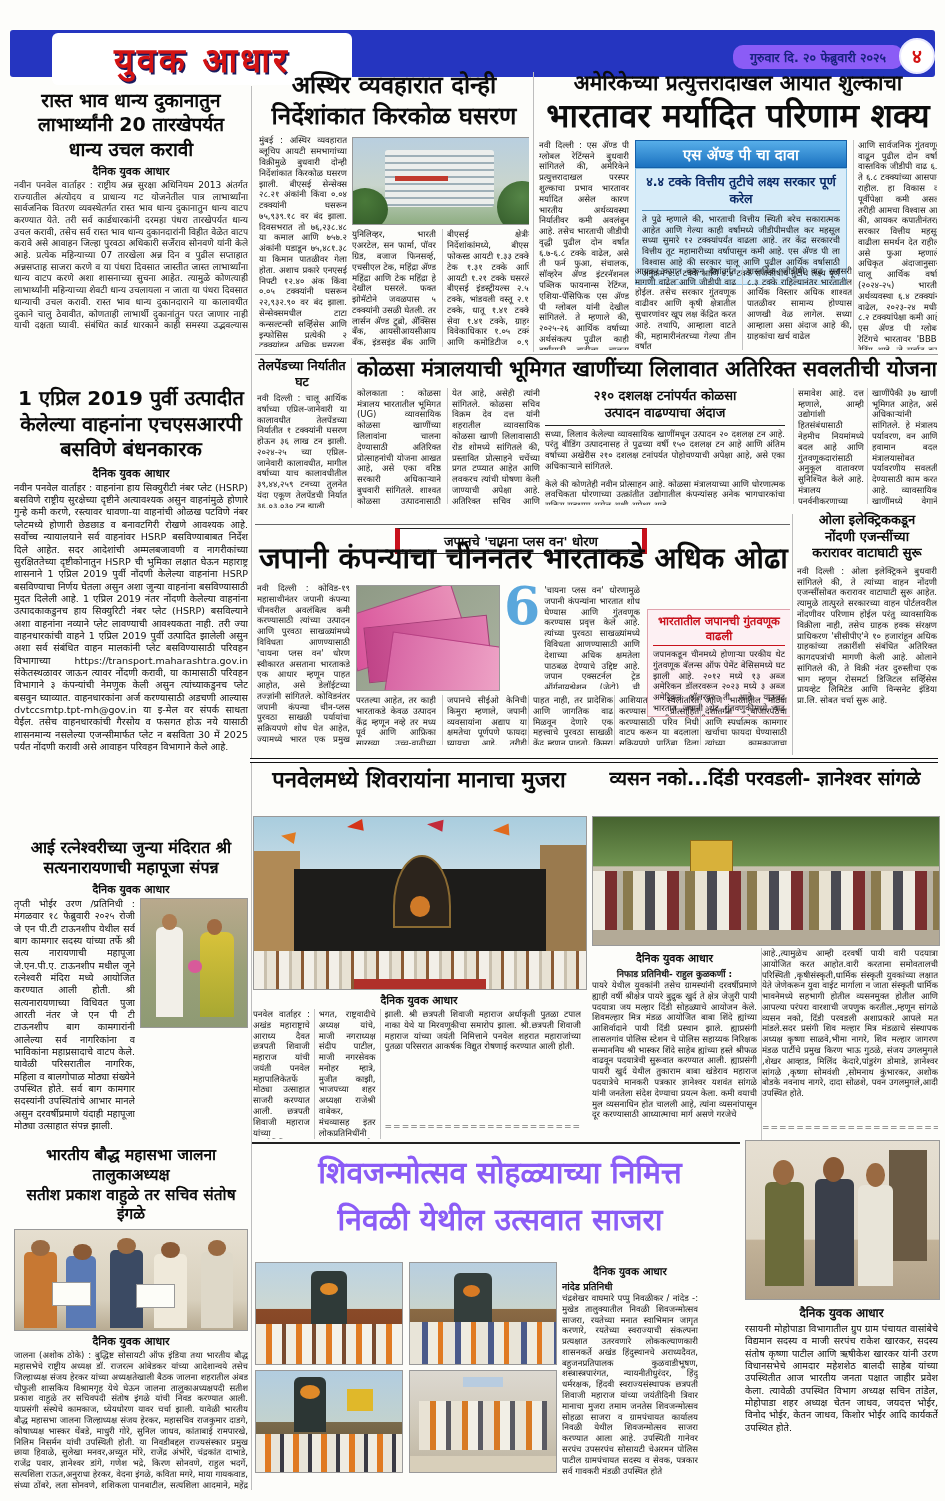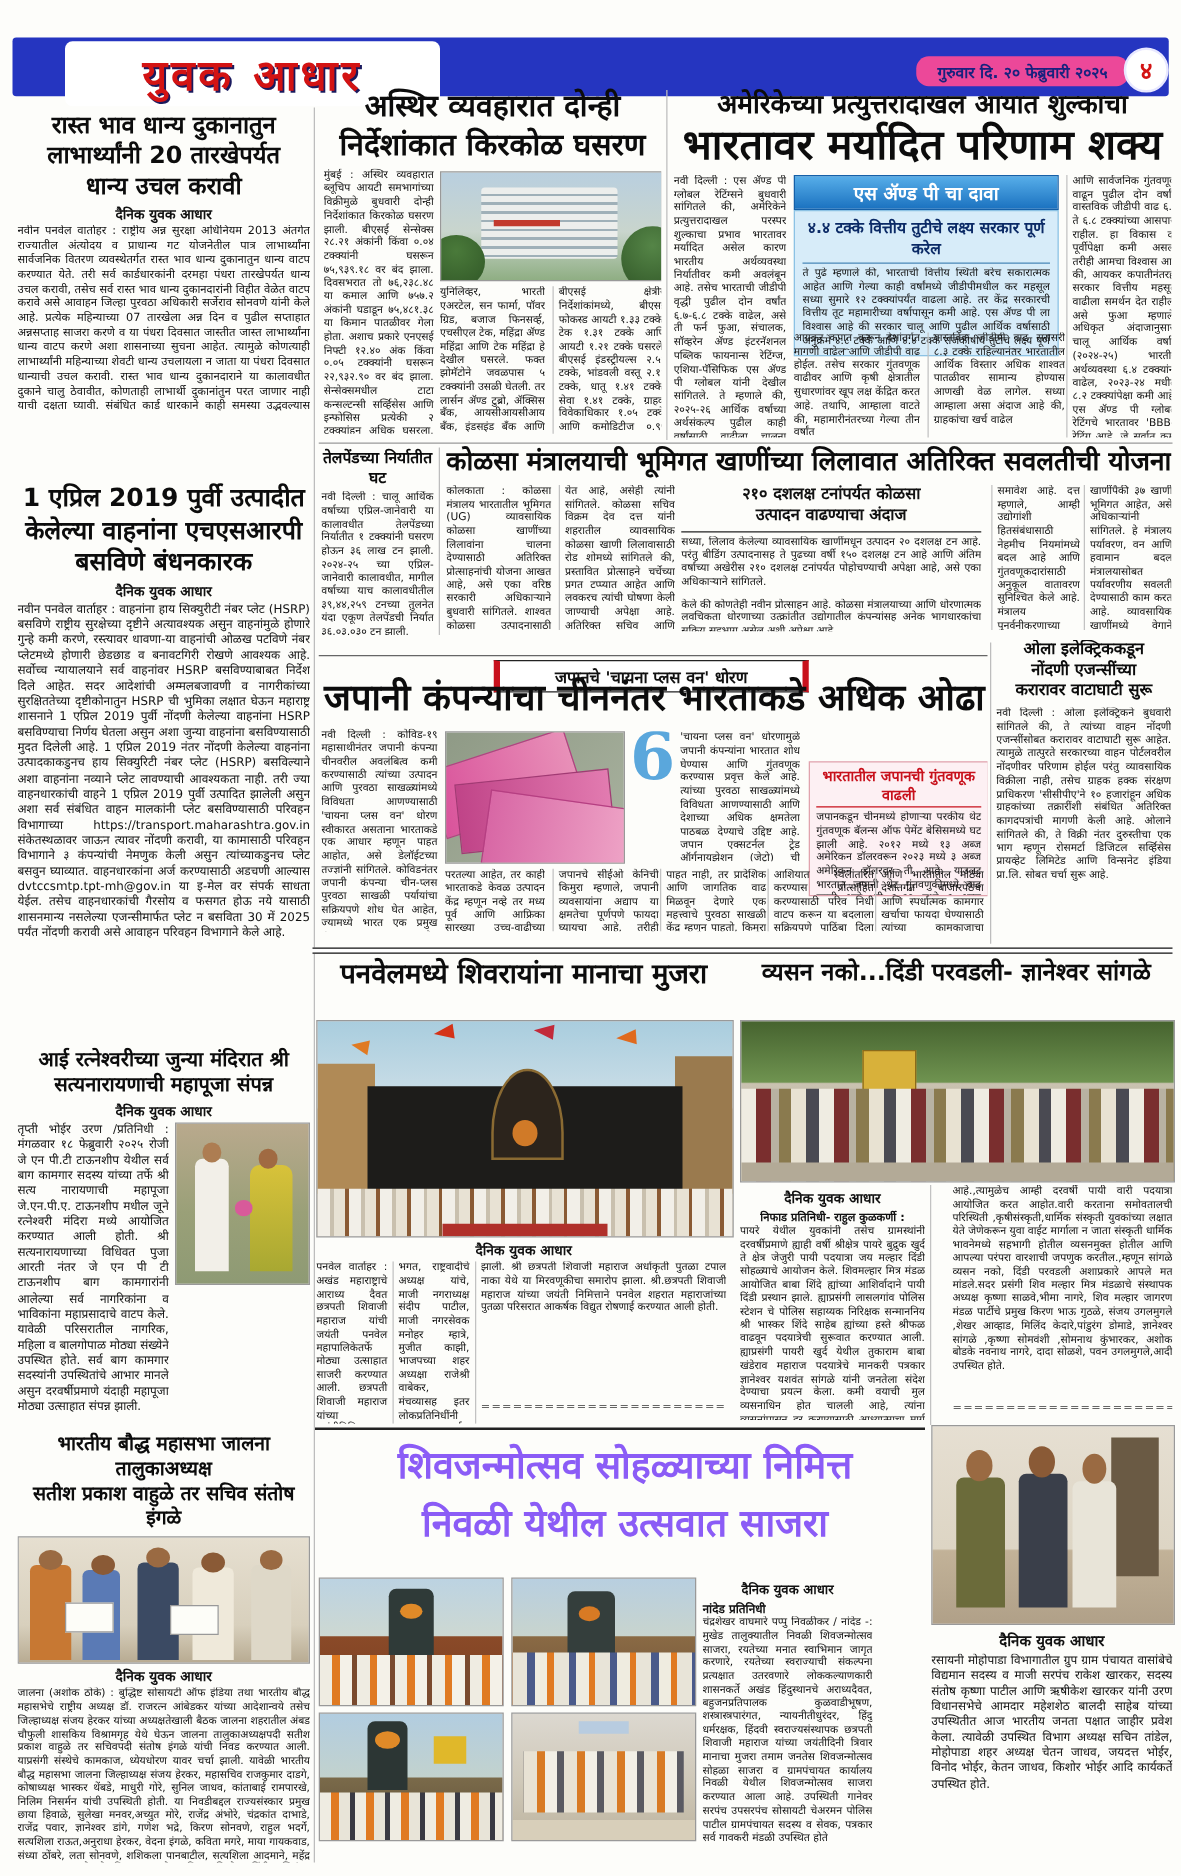--- a/index.html
+++ b/index.html
@@ -16,21 +16,21 @@
   .cols>div{flex:1;padding:0 4px;border-left:1px solid #c2c2c2;}
   .cols>div:first-child{border-left:none;padding-left:0;}
   .vrule{width:1px;background:#bdbdbd;}
   .hrule{background:#2a2a2a;}
   .sep{font-size:9px;letter-spacing:1px;color:#333;text-align:center;overflow:hidden;white-space:nowrap;}
   
   #mast{background:#2535c0;border-radius:3px;}
   #logo{background:#ffffff;border-radius:6px;display:flex;align-items:center;justify-content:center;
         font-size:34px;font-weight:bold;color:#d31313;letter-spacing:3px;
         text-shadow:1.5px 1.5px 0 #1a1a5e;}
-  #datepill{background:#ec4899;border-radius:10px;display:flex;align-items:center;justify-content:center;
+  #datepill{background:#8b5cf6;border-radius:10px;display:flex;align-items:center;justify-content:center;
         color:#18227e;font-weight:bold;font-size:12.5px;}
   #pgnum{background:#fff;border-radius:50%;display:flex;align-items:center;justify-content:center;
         color:#d31313;font-weight:bold;font-size:19px;border:2px solid #e8e8ff;}
   
   .bluebox-head{background:linear-gradient(180deg,#57aee9,#1b72c0);color:#fff;font-weight:bold;
         text-align:center;font-size:15px;padding:3px 0;border:1px solid #1560a8;}
   .bluebox-body{background:#d7ecf9;border:1px solid #8cc2e4;padding:4px 6px;}
   .bluebox-sub{font-weight:bold;color:#0b2a66;text-align:center;font-size:12.5px;
         border-bottom:1px solid #4a87b8;padding-bottom:3px;margin-bottom:3px;}
   .kbox{background:#fff;border-top:1px solid #222;border-bottom:1px solid #222;
@@ -217,21 +217,21 @@
     <div style="left:0;bottom:0;width:100%;height:58%;background:repeating-linear-gradient(90deg,#efece2 0 12px,#7a2e2e 12px 24px,#b8b2a2 24px 30px,#8a7a4e 30px 40px,#e8e2d2 40px 52px,#4a4a52 52px 62px);"></div>
     <div style="left:0;bottom:0;width:100%;height:12%;background:#b3aa97;"></div>
   </div>
   <div class="abs" style="left:592px;top:948px;width:346px;height:192px;overflow:hidden;">
     <div style="display:flex;height:192px;">
       <div style="width:166px;padding-right:4px;">
         <div class="byline">दैनिक युवक आधार</div>
         <div style="font-weight:bold;font-size:9px;text-align:center;">निफाड प्रतिनिधी- राहुल कुळकर्णी :</div>
         <div class="body sm" style="height:156px;">पायरे येथील युवकांनी तसेच ग्रामस्थांनी दरवर्षीप्रमाणे ह्याही वर्षी श्रीक्षेत्र पायरे बुद्रुक खुर्द ते क्षेत्र जेजुरी पायी पदयात्रा जय मल्हार दिंडी सोहळ्याचे आयोजन केले. शिवमल्हार मित्र मंडळ आयोजित बाबा शिंदे ह्यांच्या आशिर्वादाने पायी दिंडी प्रस्थान झाले. ह्याप्रसंगी लासलगांव पोलिस स्टेशन चे पोलिस सहाय्यक निरिक्षक सन्माननिय श्री भास्कर शिंदे साहेब ह्यांच्या हस्ते श्रीफळ वाढवून पदयात्रेची सुरूवात करण्यात आली. ह्याप्रसंगी पायरी खुर्द येथील तुकाराम बाबा खंडेराव महाराज पदयात्रेचे मानकरी पत्रकार ज्ञानेश्वर यशवंत सांगळे यांनी जनतेला संदेश देण्याचा प्रयत्न केला. कमी वयाची मुल व्यसनाधिन होत चालली आहे, त्यांना व्यसनांपासून दूर करण्यासाठी आध्यात्माचा मार्ग असणे गरजेचे</div>
       </div>
-      <div style="width:176px;border-left:1px solid #c2c2c2;padding-left:17px;">
+      <div style="width:176px;border-left:1px solid #c2c2c2;padding-left:0;">
         <div class="body sm" style="height:174px;">आहे.,त्यामुळेच आम्ही दरवर्षी पायी वारी पदयात्रा आयोजित करत आहोत.वारी करताना समोवतालची परिस्थिती ,कृषीसंस्कृती,धार्मिक संस्कृती युवकांच्या लक्षात येते जेणेकरून युवा वाईट मार्गाला न जाता संस्कृती धार्मिक भावनेमध्ये सहभागी होतील व्यसनमुक्त होतील आणि आपल्या परंपरा वारशाची जपणुक करतील.,म्हणून सांगळे व्यसन नको, दिंडी परवडली अशाप्रकारे आपले मत मांडले.सदर प्रसंगी शिव मल्हार मित्र मंडळाचे संस्थापक अध्यक्ष कृष्णा साळवे,भीमा नागरे, शिव मल्हार जागरण मंडळ पार्टीचे प्रमुख किरण भाऊ गुठळे, संजय उगलमुगले ,शेखर आव्हाड, मिलिंद केदारे,पांडुरंग डोमाडे, ज्ञानेश्वर सांगळे ,कृष्णा सोमवंशी ,सोमनाथ कुंभारकर, अशोक बोडके नवनाथ नागरे, दादा सोळशे, पवन उगलमुगले,आदी उपस्थित होते.</div>
         <div class="sep">=======================</div>
       </div>
     </div>
   </div>
 
   <div class="abs" style="left:14px;top:838px;width:234px;height:300px;overflow:hidden;">
     <div class="hl pre" style="font-size:16px;">आई रत्नेश्वरीच्या जुन्या मंदिरात श्री
 सत्यनारायणाची महापूजा संपन्न</div>
     <div class="byline">दैनिक युवक आधार</div>

